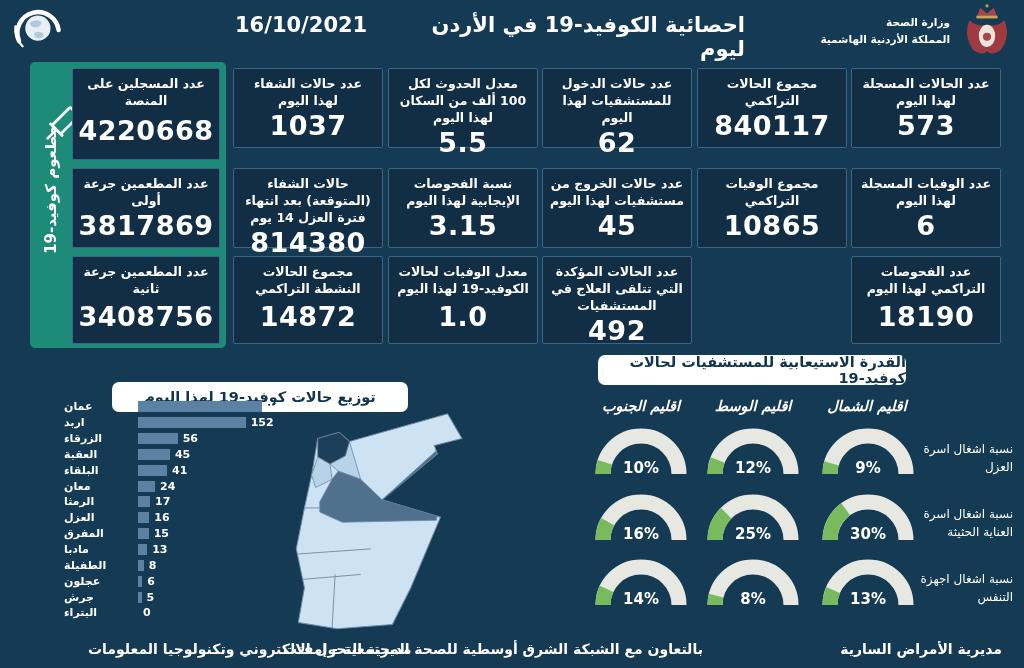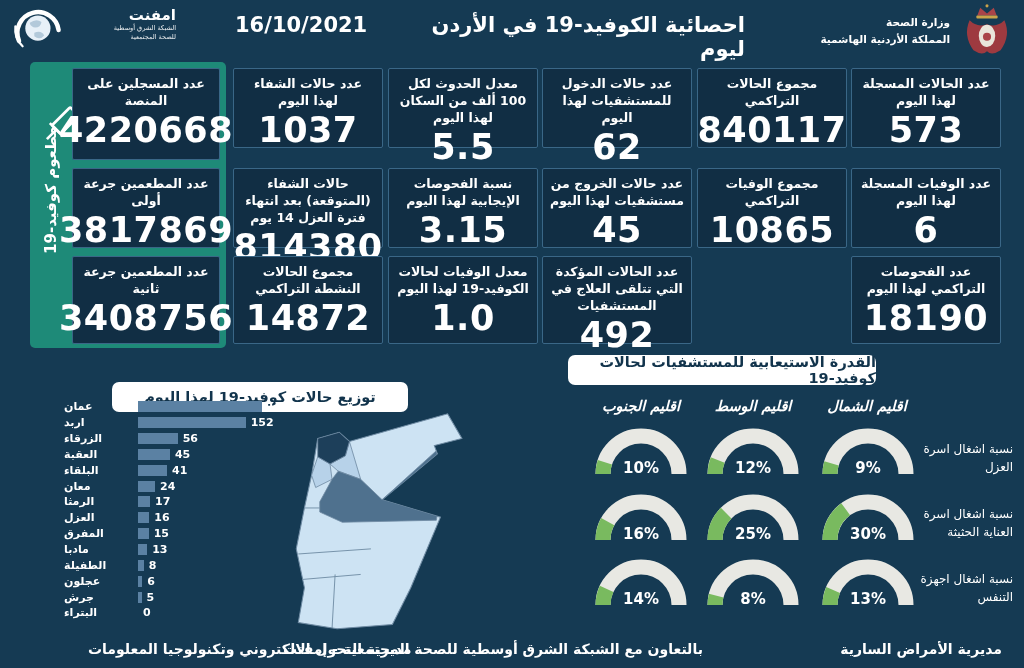--- a/index.html
+++ b/index.html
@@ -17,33 +17,33 @@
                  font-size:10.5px;font-weight:bold;line-height:1.6;color:#fff;}
   
   .stat-col{position:absolute;top:0;height:668px;width:150px;}
   #scol0{left:851px}#scol1{left:697px}#scol2{left:542px}#scol3{left:388px}#scol4{left:233px}
   .card{position:absolute;left:0;right:0;background:#112e44;border:1px solid #3a6787;
         border-radius:2px;display:flex;flex-direction:column;}
   .r0{top:68px;height:80px}.r1{top:168px;height:80px}.r2{top:256px;height:88px}
   .card .lbl{direction:rtl;text-align:center;font-size:12.5px;font-weight:bold;
              padding:7px 7px 0;line-height:1.35;}
   .card .val{flex:1;display:flex;align-items:center;justify-content:center;
-             font-size:35px;font-weight:bold;padding-bottom:8px;letter-spacing:.5px;}
+             font-size:27px;font-weight:bold;padding-bottom:8px;letter-spacing:.5px;}
   
   #vax{position:absolute;left:30px;top:62px;width:196px;height:286px;background:#1e8a78;border-radius:5px;}
   #vax .card{left:42px;width:148px;right:auto;}
   .vr0{top:6px;height:92px}.vr1{top:106px;height:80px}.vr2{top:194px;height:88px}
   #vax-vert{position:absolute;left:-53px;top:118px;width:150px;height:20px;
             transform:rotate(-90deg);direction:rtl;text-align:center;
             font-size:15px;font-weight:bold;color:#fff;}
   
   .badge{position:absolute;background:#ffffff;border-radius:7px;color:#12344c;font-weight:bold;
          font-size:14.5px;display:flex;align-items:center;justify-content:center;direction:rtl;}
   #badge-dist{left:112px;top:355px;width:296px;height:30px;margin-top:27px;}
-  #badge-cap{left:568px;top:355px;width:308px;height:30px;}
+  #badge-cap{left:598px;top:355px;width:308px;height:30px;}
   
   #bar-chart{position:absolute;left:62px;top:399px;width:250px;}
   .bar-row{display:flex;align-items:center;height:15.85px;}
   .bar-label{width:76px;direction:rtl;text-align:left;font-size:11px;font-weight:bold;
              color:#fff;padding-left:2px;white-space:nowrap;}
   .bar-fill{height:11px;}
   .bar-value{font-size:11px;font-weight:bold;color:#fff;margin-left:5px;}
   
   #map{position:absolute;left:240px;top:386px;width:225px;height:248px;}
   
@@ -67,25 +67,20 @@
 
 <div id="canvas">
 
   <svg class="abs" style="left:10px;top:3px;width:54px;height:54px;" viewBox="0 0 60 60">
     <path d="M10,42 A23,23 0 1 1 54,30" fill="none" stroke="#ffffff" stroke-width="5" stroke-linecap="round"></path>
     <path d="M14,48 A26,26 0 0 1 6,26" fill="none" stroke="#ffffff" stroke-width="2.5" stroke-linecap="round"></path>
     <circle cx="31" cy="28" r="14" fill="#e7f0f8"></circle>
     <path d="M22,22 q7,-5 13,-1 q-1,7 -9,6 q-4,-2 -4,-5 z" fill="#b3c9da"></path>
     <path d="M27,33 q8,-3 11,3 q-5,6 -11,1 z" fill="#b3c9da"></path>
   </svg>
-  <div id="emph-text">
-    <div class="t">امفنت</div>
-    <div class="s">الشبكة الشرق أوسطية</div>
-    <div class="s">للصحة المجتمعية</div>
-  </div>
 
   <div id="title-row">
     <span>احصائية الكوفيد-19 في الأردن ليوم</span>
     <span>16/10/2021</span>
   </div>
 
   <div id="ministry-text">
     <div>وزارة الصحة</div>
     <div>المملكة الأردنية الهاشمية</div>
   </div>

